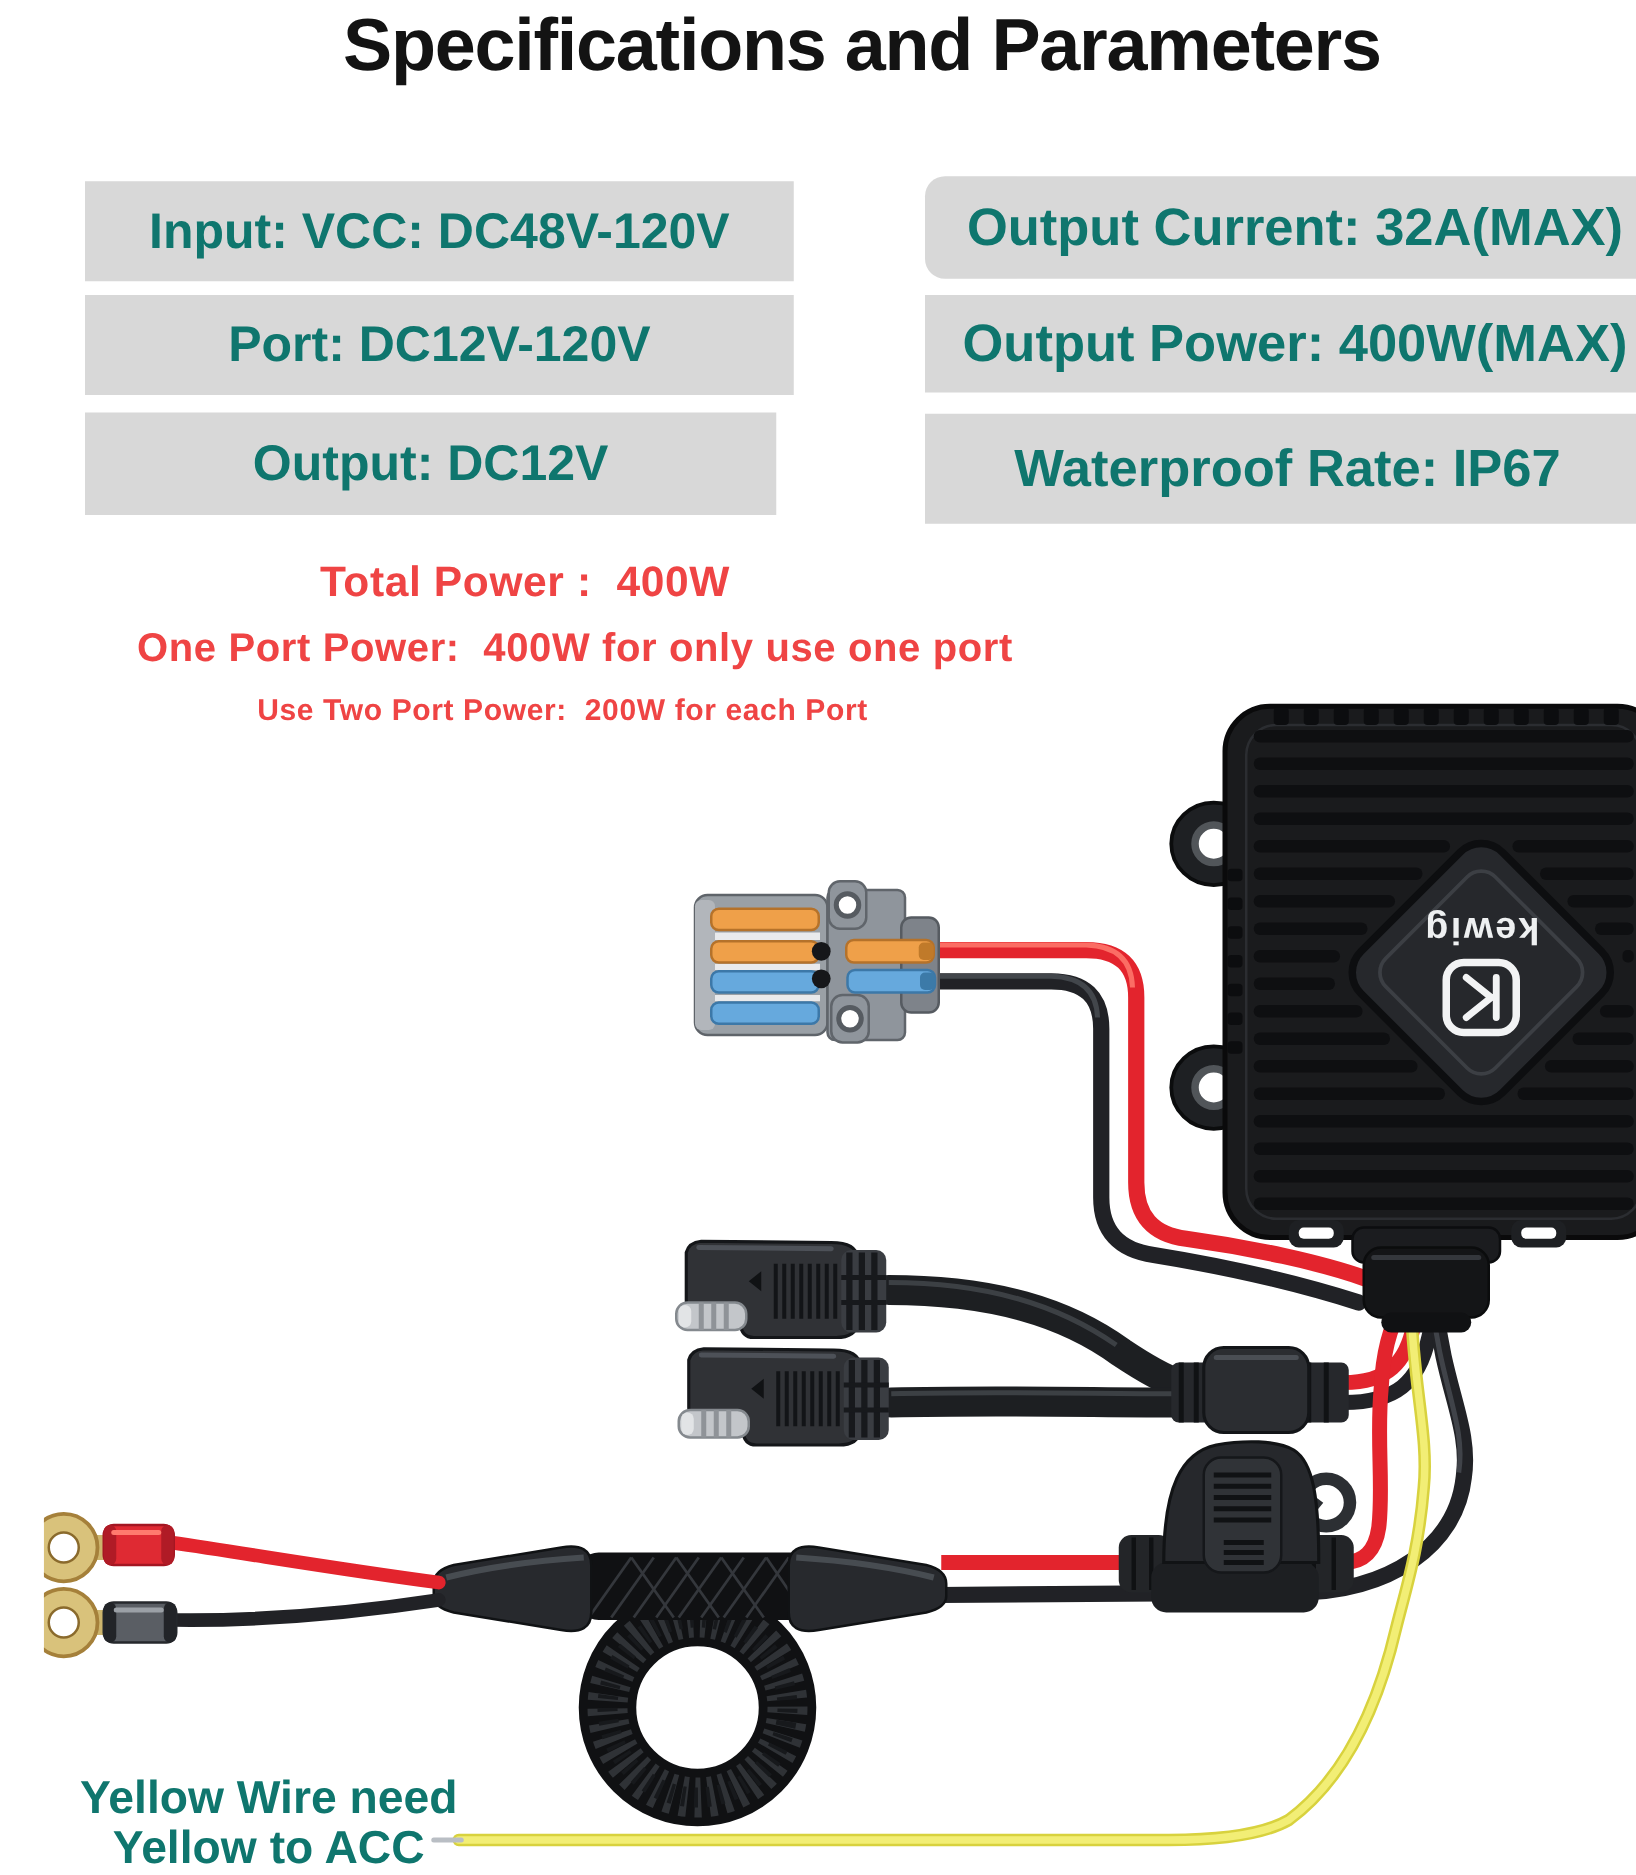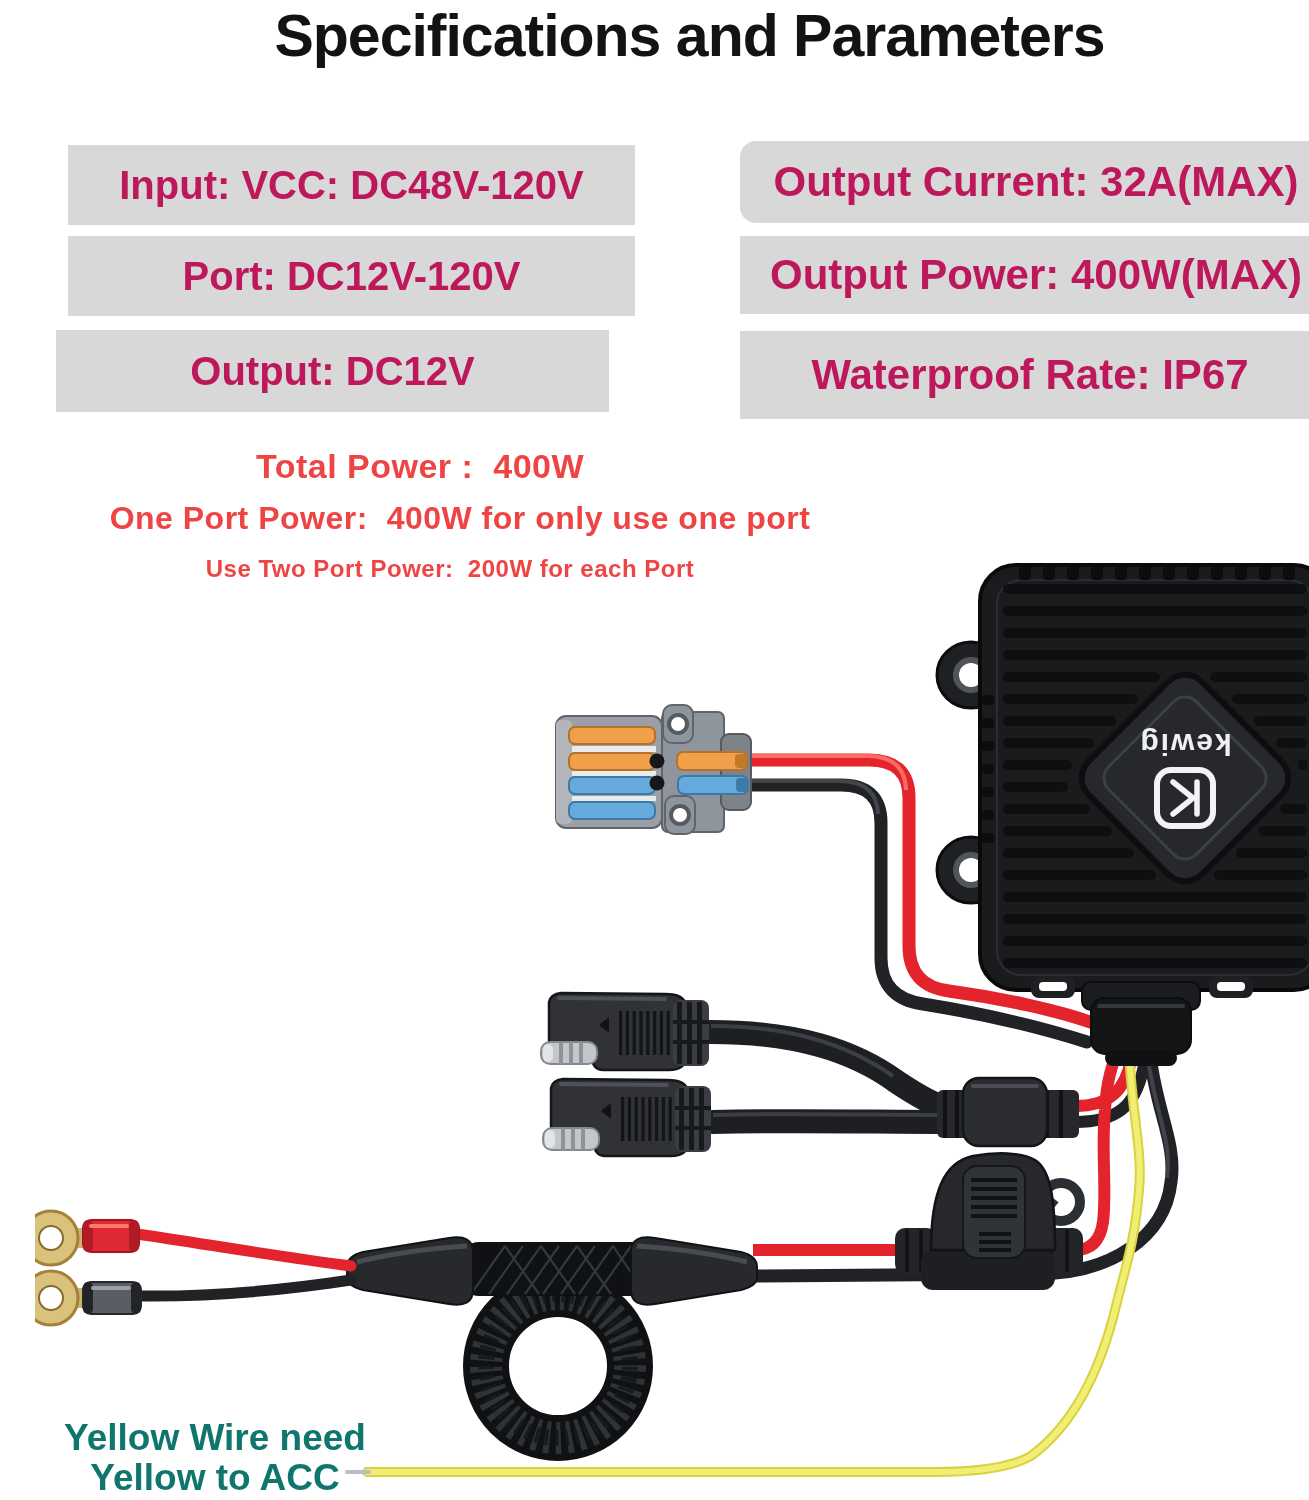--- a/index.html
+++ b/index.html
@@ -1,26 +1,26 @@
 <!DOCTYPE html>
 <html><head>
 <meta charset="utf-8">
 <style>
   html,body{margin:0;padding:0;background:#fff;}
   .canvas{position:relative;width:1309px;height:1500px;background:#ffffff;overflow:hidden;
           font-family:"Liberation Sans",sans-serif;margin-left:35px;}
   .title{position:absolute;top:2px;left:0;width:100%;text-align:center;
          font-size:59px;font-weight:800;color:#131313;letter-spacing:-1px;}
-  .sbox{position:absolute;background:#d8d8d8;color:#be185d;font-weight:bold;
+  .sbox{position:absolute;background:#d8d8d8;color:#0f766e;font-weight:bold;
         display:flex;align-items:center;justify-content:center;white-space:pre;}
   .sbox.l{font-size:40px;}
   .sbox.r{font-size:42px;}
   #lb1{left:33px;top:145px;width:567px;height:80px;}
   #lb2{left:33px;top:236px;width:567px;height:80px;}
-  #lb3{left:21px;top:330px;width:553px;height:82px;}
+  #lb3{left:33px;top:330px;width:553px;height:82px;}
   #rb1{left:705px;top:141px;width:592px;height:82px;border-radius:16px;}
   #rb2{left:705px;top:236px;width:592px;height:78px;}
   #rb3{left:705px;top:331px;width:580px;height:88px;}
   .note{position:absolute;font-weight:bold;color:#ef4444;white-space:pre;text-align:center;letter-spacing:.5px;}
   #n1{left:135px;width:500px;top:447px;font-size:34px;}
   #n2{left:25px;width:800px;top:500px;font-size:32px;}
   #n3{left:30px;width:770px;top:555px;font-size:24px;}
   .acc{position:absolute;left:20px;top:1418px;width:320px;text-align:center;
        font-size:37px;font-weight:800;color:#0f766e;line-height:40px;}
   .photo{position:absolute;left:0;top:550px;}

